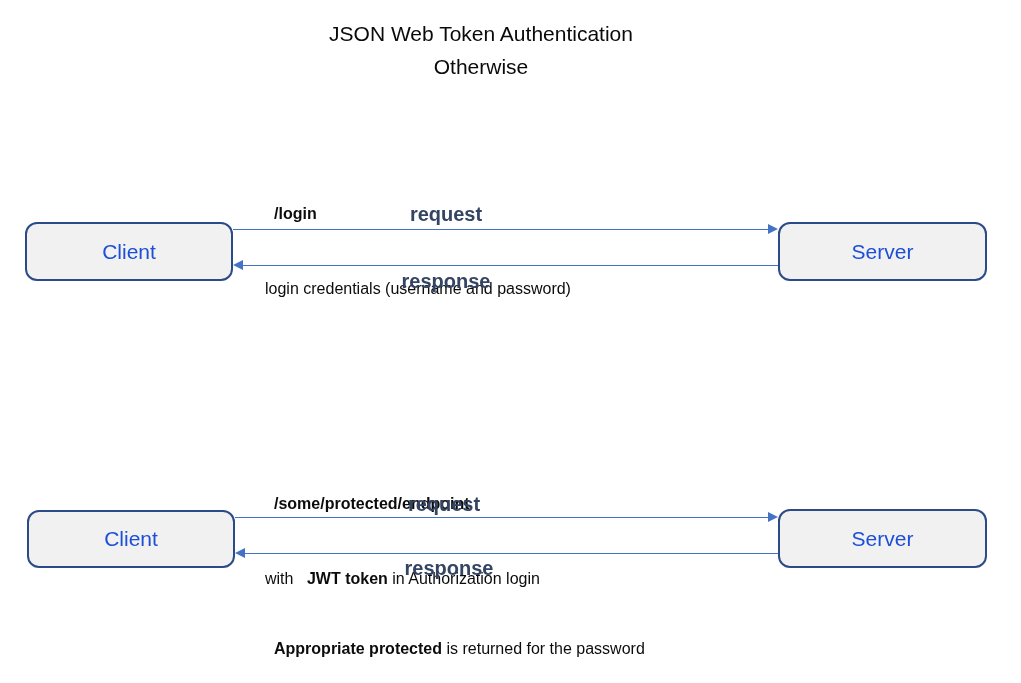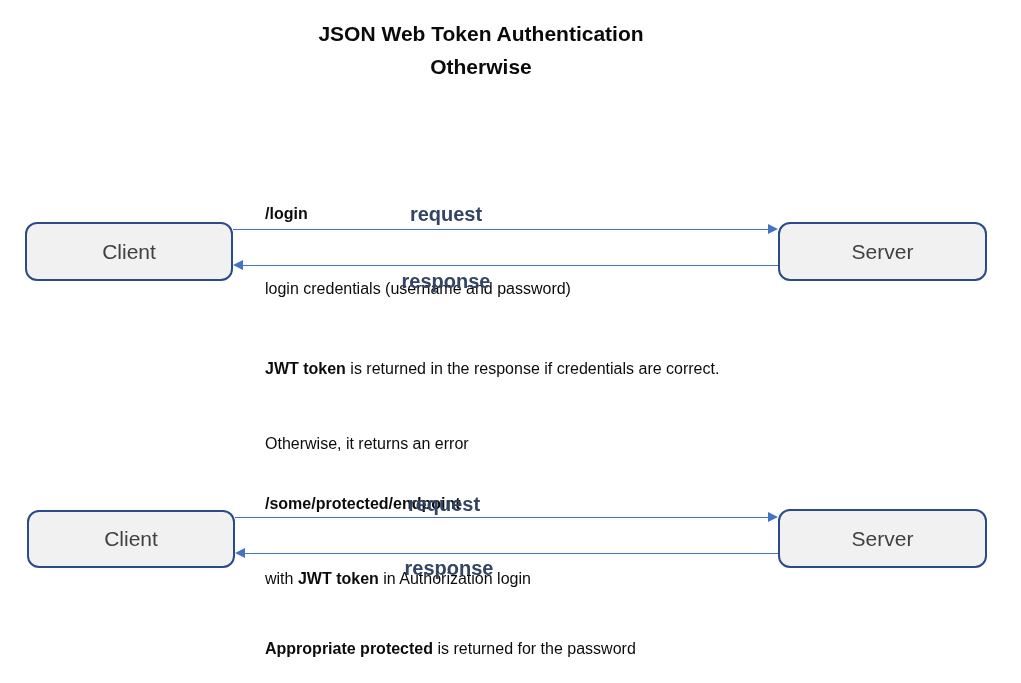--- a/index.html
+++ b/index.html
@@ -23,45 +23,45 @@
     overflow: hidden;
     color: var(--text);
   }
   .title {
     position: absolute;
     top: 17px;
     left: 0;
     width: 962px;
     text-align: center;
     font-size: 21px;
-    font-weight: bold;
+    font-weight: normal;
     line-height: 33px;
     color: #0a0a0a;
   }
   .annotation, .note {
     position: absolute;
     left: 265px;
     font-size: 16px;
     line-height: 25px;
     white-space: pre-wrap;
     color: var(--text);
   }
-  .b { font-weight: bold; }
+  .b { font-weight: bold; margin-left: 9px; }
   .node {
     position: absolute;
     width: 208px;
     height: 59px;
     background: var(--box-fill);
     border: 2.5px solid var(--box-border);
     border-radius: 12px;
     display: flex;
     align-items: center;
     justify-content: center;
     font-size: 21px;
-    color: #404040;
+    color: #1d4ed8;
     text-align: right;
   }
   .arrow-label {
     position: absolute;
     left: 265px;
     width: 362px;
     text-align: center;
     font-size: 20px;
     font-weight: bold;
     color: var(--arrow-label);
@@ -118,24 +118,20 @@
     <div class="shaft"></div>
     <div class="head"></div>
   </div>
   <div class="arrow left" style="left:233px; top:260px; width:545px">
     <div class="shaft"></div>
     <div class="head"></div>
   </div>
 
   <div class="arrow-label" style="top:272px">response</div>
 
-  <div class="note" style="top:306px">
-    <div><span class="b">JWT token</span><span> is returned in the response if credentials are correct.</span></div>
-    <div>Otherwise, it returns an error</div>
-  </div>
 
   <div class="annotation" style="top:441px">
     <div class="b">/some/protected/endpoint</div>
     <div><span>with </span><span class="b">JWT token</span><span> in Authorization login</span></div>
   </div>
 
   <div class="arrow-label" style="top:495px; width:358px">request</div>
 
   <div class="node" style="left:27px; top:510px; height:58px">
     <span>Client</span>

